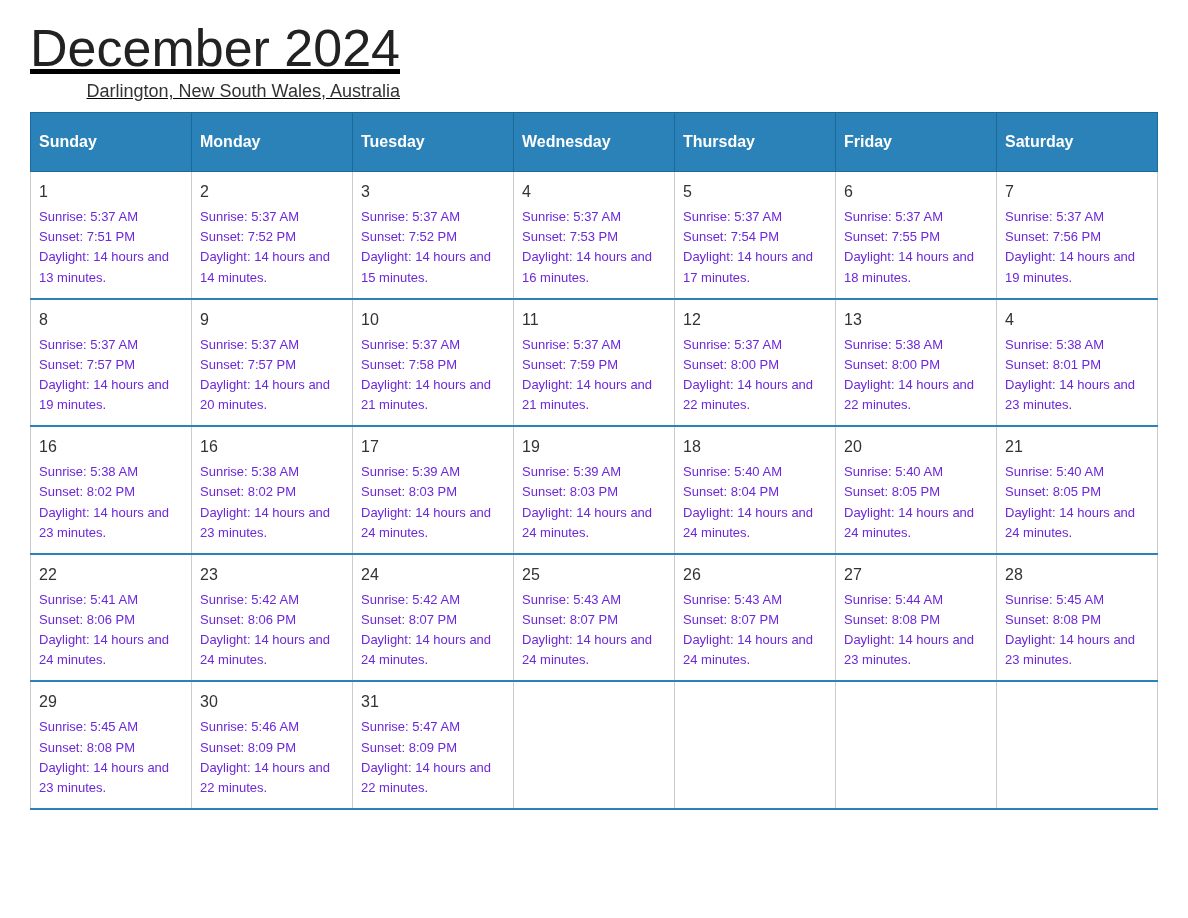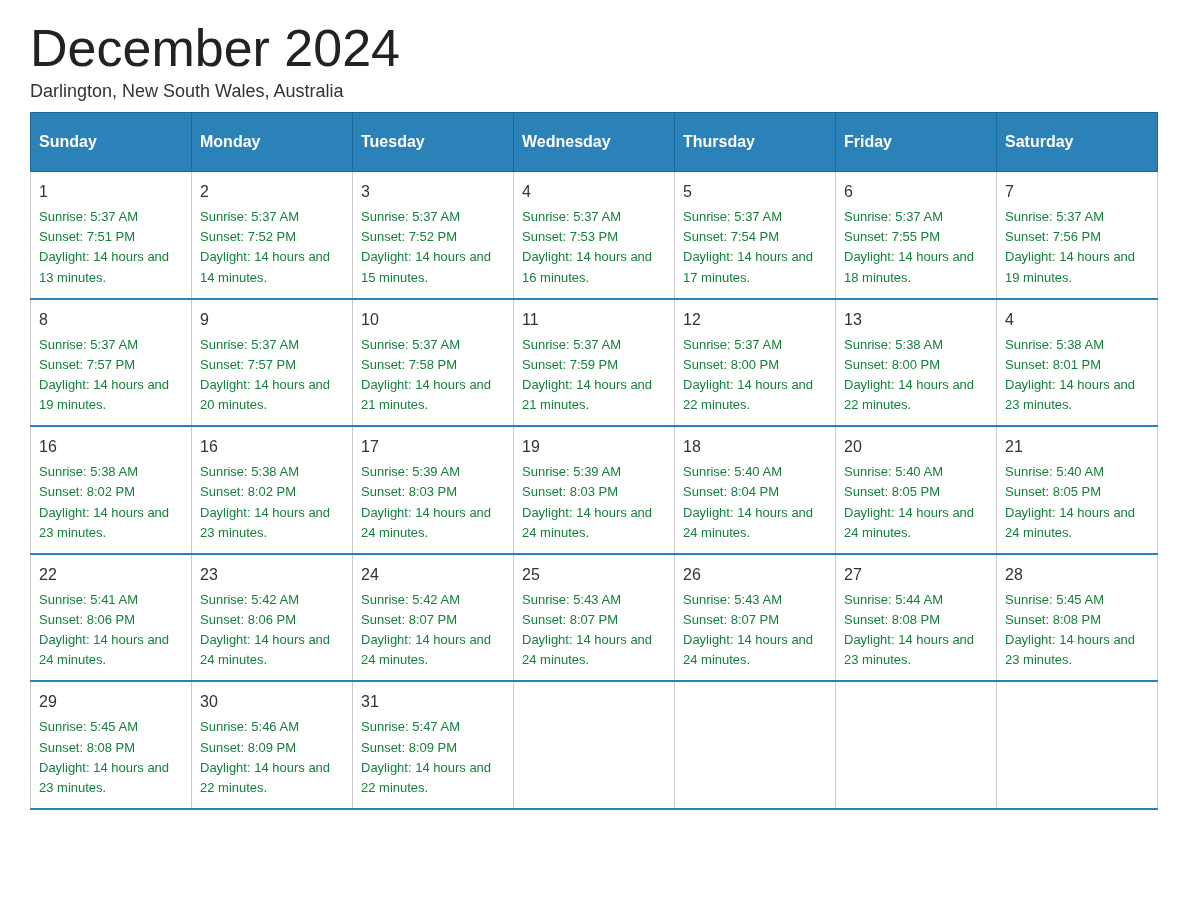--- a/index.html
+++ b/index.html
@@ -15,20 +15,22 @@
       justify-content: space-between;
       align-items: flex-start;
       margin-bottom: 10px;
     }
     .logo {
       display: flex;
       flex-direction: column;
       align-items: flex-start;
     }
     .title-block {
+      text-align: right;
+      text-decoration: underline;
     }
     .main-title {
       font-size: 52px;
       font-weight: normal;
       color: #222;
       line-height: 1.1;
     }
     .subtitle {
       font-size: 18px;
       color: #333;
@@ -62,21 +64,21 @@
     }
     .day-number {
       font-size: 16px;
       font-weight: normal;
       color: #333;
       display: block;
       margin-bottom: 3px;
     }
     .day-info {
       font-size: 13px;
-      color: #15803d;
+      color: #6d28d9;
       line-height: 1.55;
     }
     .logo-line1 {
       display: flex;
       align-items: center;
     }
     .logo-word-general {
       font-size: 28px;
       font-weight: bold;
       color: #333;

